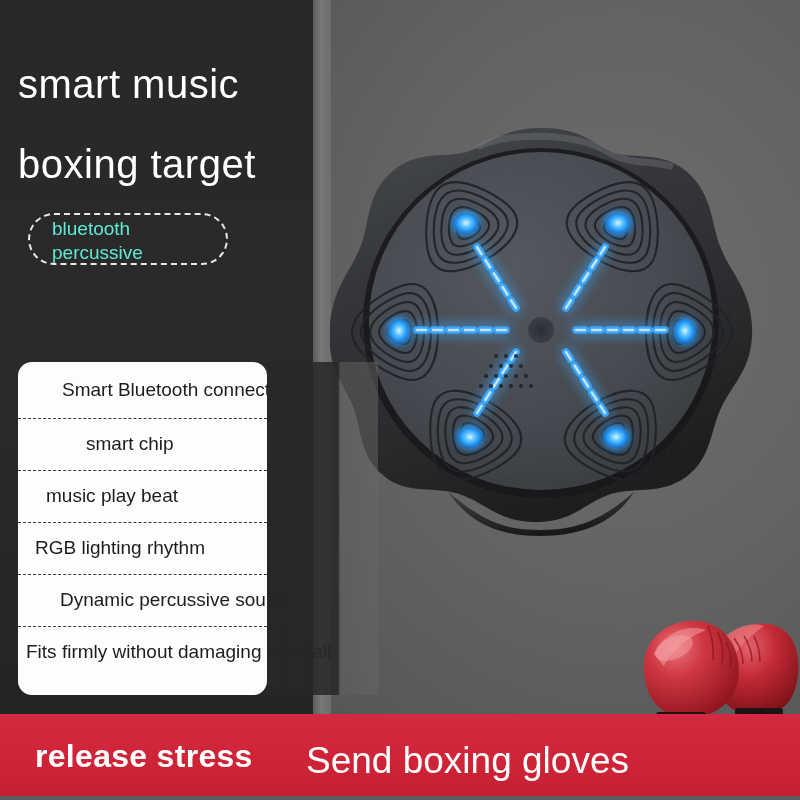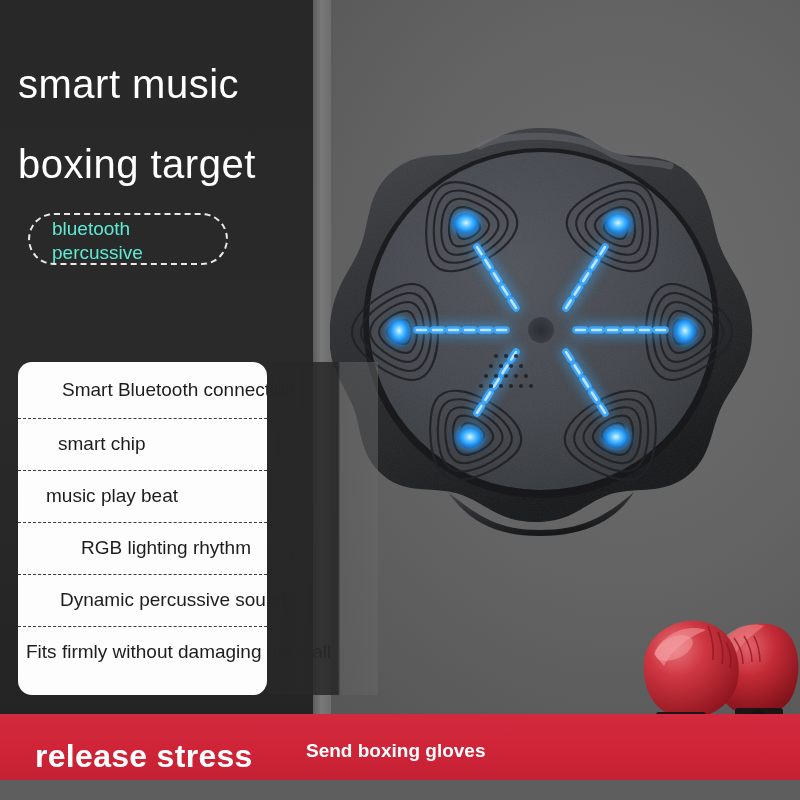--- a/index.html
+++ b/index.html
@@ -93,31 +93,31 @@
     position: absolute; left: 249px; top: 0;
     width: 111px; height: 333px;
     z-index: 4;
     background: linear-gradient(90deg, rgba(40,40,40,.80) 0%, rgba(40,40,40,.88) 64%, rgba(96,96,96,.55) 66%, rgba(104,104,104,.5) 100%);
     pointer-events: none;
   }
 
   
   .banner {
     position: absolute; left: 0; top: 714px;
-    width: 800px; height: 66px;
+    width: 800px; height: 82px;
     background: linear-gradient(180deg,#d32a3f 0%, #cf2438 55%, #c42033 100%);
     z-index: 6;
   }
   .banner-a {
     position: absolute; left: 35px; top: 24px;
     color: #fff; font-size: 32px; font-weight: 700; letter-spacing: .3px;
   }
   .banner-b {
     position: absolute; left: 306px; top: 26px;
-    color: #fff; font-size: 19px; font-weight: 700;
+    color: #fff; font-size: 37px; font-weight: 400;
   }
 
   
   .device { position: absolute; left: 330px; top: 120px; width: 440px; height: 420px; }
   .gloves { position: absolute; left: 630px; top: 600px; width: 175px; height: 160px; z-index: 5; }
   svg { display: block; }
 </style>
 </head>
 <body>
 
@@ -392,27 +392,27 @@
     <span>bluetooth</span>
     <span>percussive</span>
   </div>
 
   <div class="feature-card"></div>
   <div class="feature-rows">
     <div class="frow">
       <span class="txt" style="margin-left:44px">Smart Bluetooth connection</span>
     </div>
     <div class="frow">
-      <span class="txt" style="margin-left:40px">smart chip</span>
+      <span class="txt" style="margin-left:68px">smart chip</span>
     </div>
     <div class="frow">
       <span class="txt" style="margin-left:28px">music play beat</span>
     </div>
     <div class="frow">
-      <span class="txt" style="margin-left:63px">RGB lighting rhythm</span>
+      <span class="txt" style="margin-left:17px">RGB lighting rhythm</span>
     </div>
     <div class="frow">
       <span class="txt" style="margin-left:42px">Dynamic percussive sound</span>
     </div>
     <div class="frow">
       <span class="txt" style="margin-left:8px">Fits firmly without damaging the wall</span>
     </div>
     <div class="spill-mask"></div>
   </div>
 

